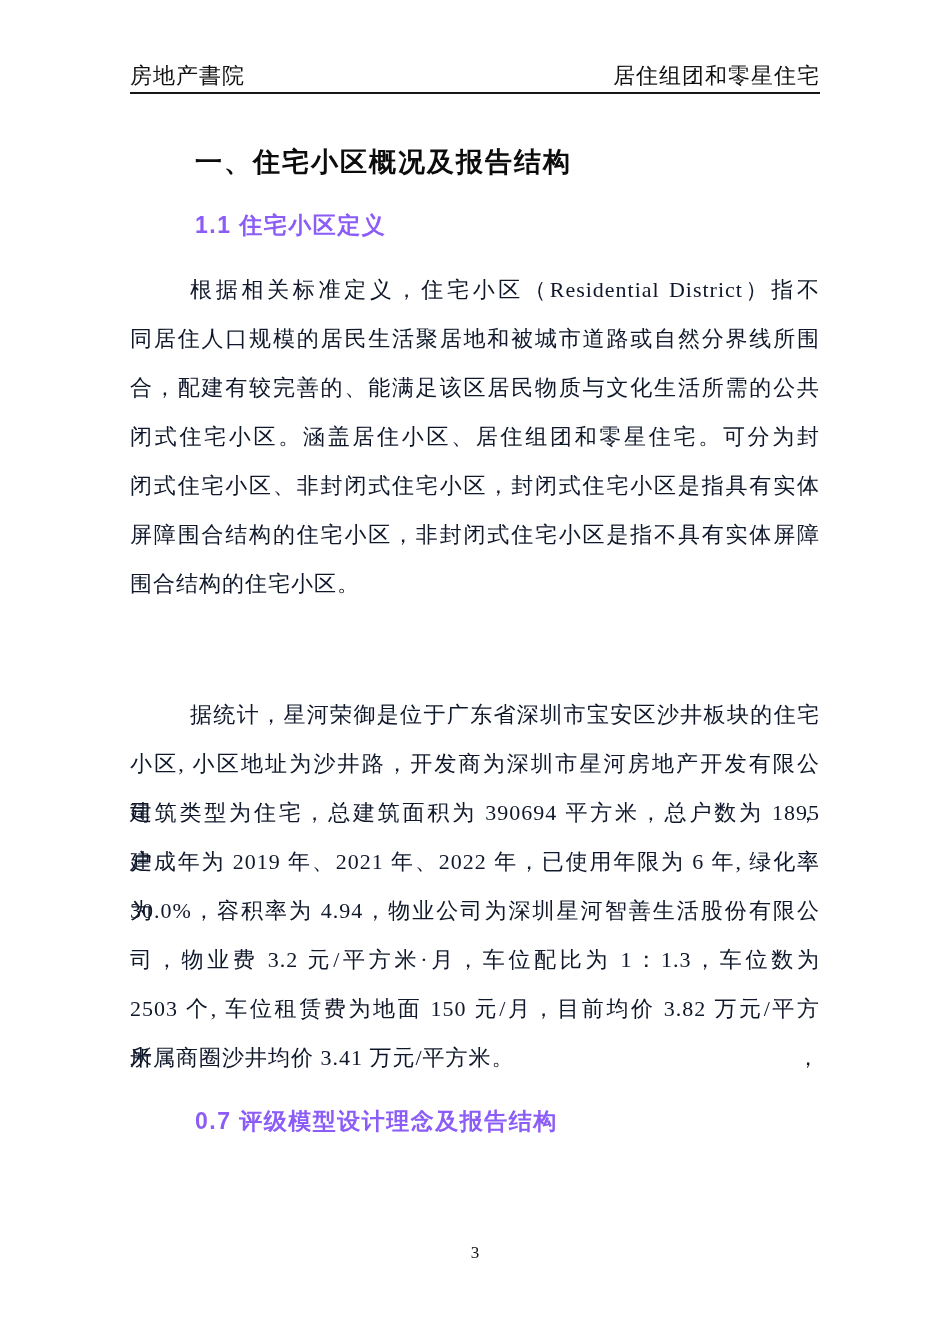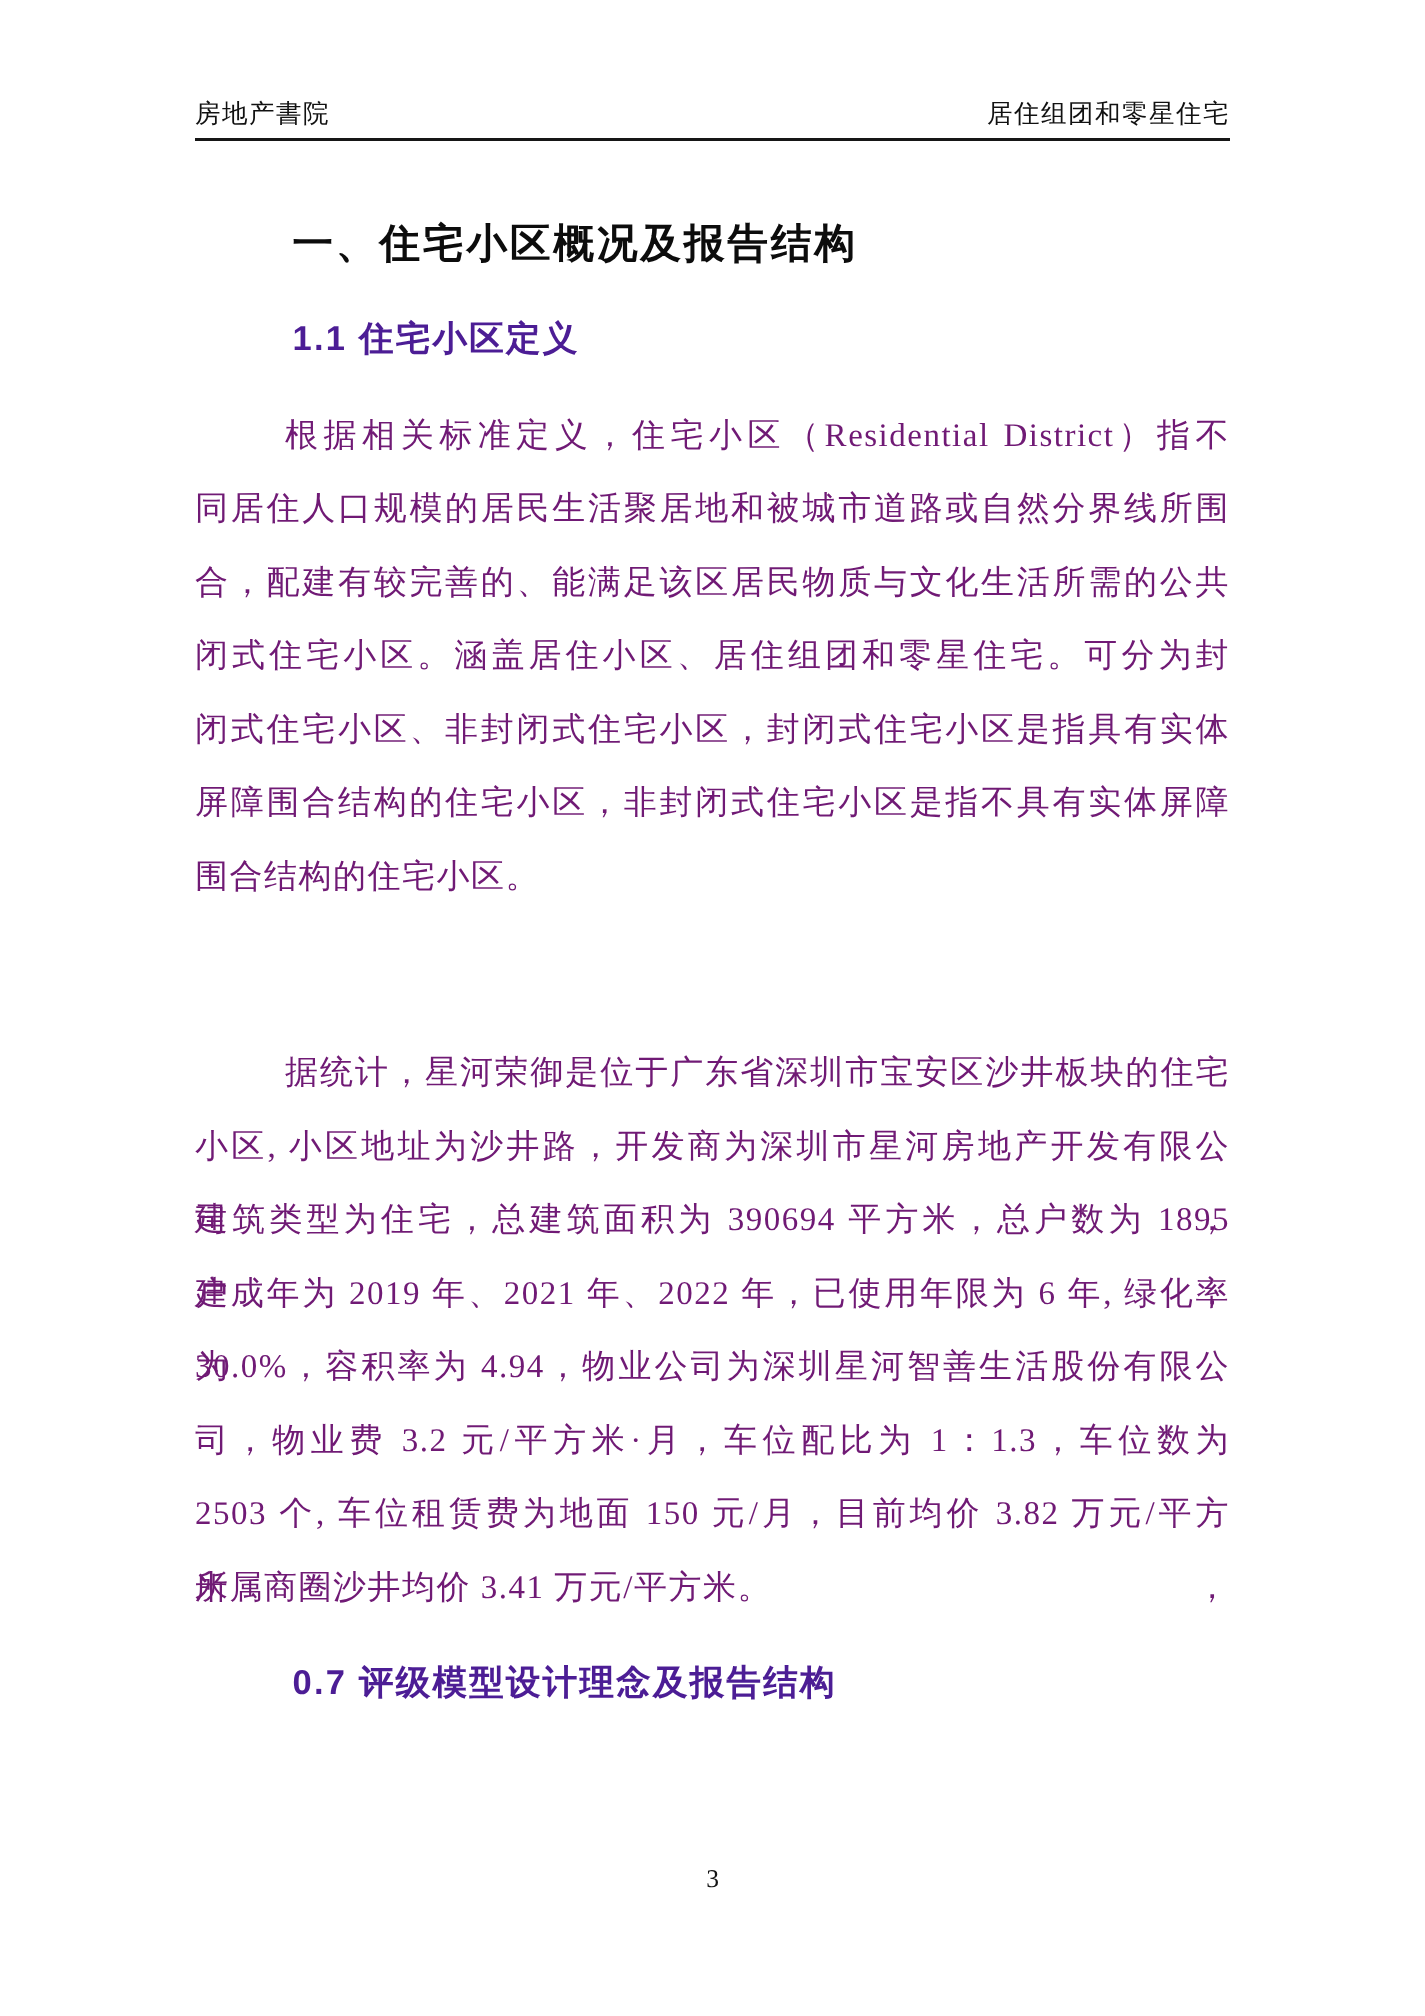--- a/index.html
+++ b/index.html
@@ -15,21 +15,21 @@
   }
   
   .page-header {
     position: absolute;
     left: 130px;
     width: 690px;
     top: 66px;
     display: flex;
     justify-content: space-between;
     align-items: flex-end;
-    font-size: 17px;
+    font-size: 22px;
     letter-spacing: 1px;
     padding-bottom: 6px;
     border-bottom: 2.5px solid #161616;
   }
   .page-header span { line-height: 20px; }
 
   
   .chapter-title {
     position: absolute;
     left: 195px;
@@ -44,34 +44,34 @@
   }
   .section-heading {
     position: absolute;
     left: 195px;
     margin: 0;
     font-family: "Liberation Sans", "DejaVu Sans", sans-serif;
     font-weight: 700;
     font-size: 23px;
     line-height: 30px;
     letter-spacing: 1.5px;
-    color: #4c1d95;
+    color: #8b5cf6;
   }
   .h-1-1 { top: 210px; }
   .h-1-2 { top: 630px; }
   .h-1-3 { top: 1106px; }
 
   
   .para {
     position: absolute;
     left: 130px;
     width: 690px;
     font-size: 22px;
     letter-spacing: 1px;
-    color: #701a75;
+    color: #0f172a;
   }
   .p-1 { top: 265px; }
   .p-2 { top: 690px; }
   .p-3 { top: 1163px; }
   .line {
     height: 49px;
     line-height: 49px;
     white-space: nowrap;
   }
   .line.j {

